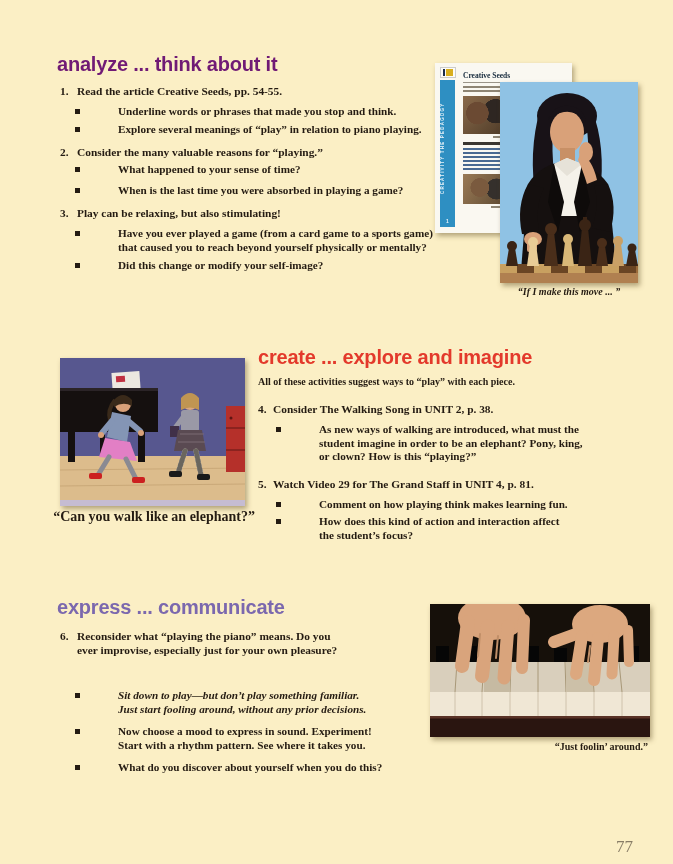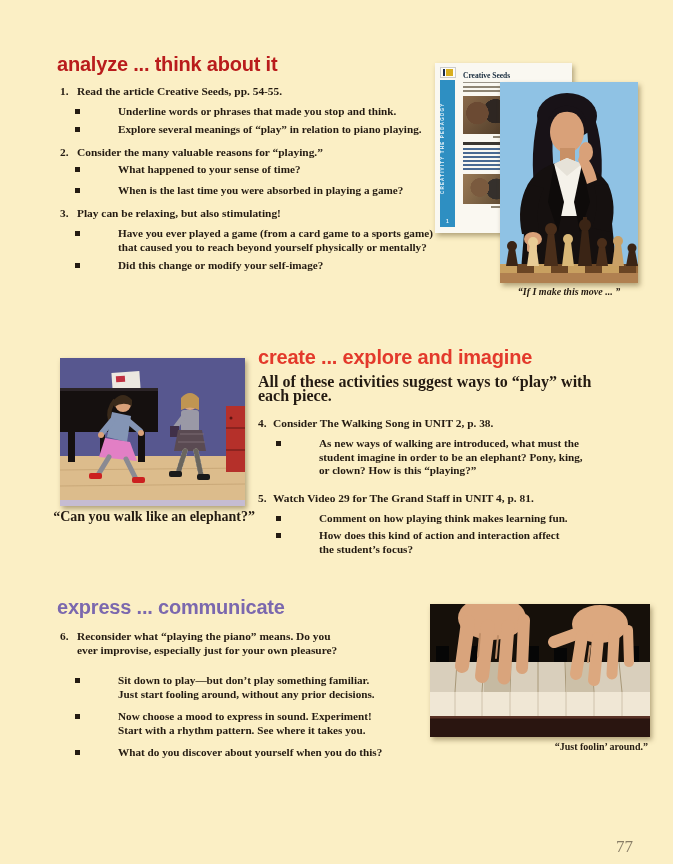--- a/index.html
+++ b/index.html
@@ -16,26 +16,26 @@
       font-weight:bold;font-size:11.2px;line-height:13.6px;gap:32px;}
   .bullet .sq{width:5px;height:5px;background:#241B12;margin-top:4px;}
   .bullet.first{margin-top:7px;}
   .caption{font-weight:bold;font-size:10px;line-height:12px;color:#241B12;}
   .photo{box-shadow:2px 3px 5px rgba(90,70,30,0.45);}
   
   #sec-analyze{left:57px;top:53px;width:402px;}
   #sec-create{left:258px;top:346px;width:366px;}
   #sec-create .bullet{grid-template-columns:11px 312px;}
   #sec-create .num-item{grid-template-columns:15px 1fr;margin-left:0;}
-  #sec-create .intro-line{margin:7px 0 0 0;font-weight:bold;font-size:16px;line-height:14px;}
+  #sec-create .intro-line{margin:7px 0 0 0;font-weight:bold;font-size:10px;line-height:14px;}
   #sec-create .gap-lg{margin-top:13px;}
   #sec-express{left:57px;top:596px;width:380px;}
   #sec-express .num-item .item-text{max-width:300px;}
   #sec-express .bullet{grid-template-columns:11px 320px;margin-top:9px;}
-  #sec-express .bullet.first{margin-top:17px;}
+  #sec-express .bullet.first{margin-top:32px;font-style:italic;}
   
   #book-thumb{left:435px;top:63px;width:137px;height:170px;background:#FAF8F1;}
   #book-strip{position:absolute;left:5px;top:17px;width:15px;height:147px;background:#2E8FC2;}
   #book-strip .spine{position:absolute;left:0;top:8px;width:15px;height:120px;
       writing-mode:vertical-rl;transform:rotate(180deg);text-align:center;
       font-family:"Liberation Sans", sans-serif;font-size:4.5px;letter-spacing:1.2px;
       color:#EAF4FA;font-weight:bold;}
   #book-logo{position:absolute;left:5px;top:4px;width:16px;height:11px;background:#FDFCF8;
       border:0.5px solid #CCC;display:flex;align-items:center;gap:1px;padding-left:2px;box-sizing:border-box;}
   #book-logo .ltick{width:2px;height:7px;background:#1B2B4A;}
@@ -60,21 +60,21 @@
   #kids-photo{left:60px;top:358px;width:185px;height:148px;}
   #kids-caption{left:50px;top:511px;width:205px;text-align:right;font-size:14px;}
   #piano-photo{left:430px;top:604px;width:220px;height:133px;}
   #piano-caption{left:430px;top:741px;width:218px;text-align:right;}
   #page-number{left:616px;top:829px;font-size:17px;color:#877C66;margin-top:8px;}
 </style>
 </head>
 <body>
 
 <section id="sec-analyze" class="abs">
-  <h2 class="sec-head" style="color: #b91c1c;">analyze ... think about it</h2>
+  <h2 class="sec-head" style="color: #701a75;">analyze ... think about it</h2>
 
   <div class="num-item">
     <span class="num">1.</span>
     <span class="item-text">Read the article Creative Seeds, pp. 54-55.</span>
   </div>
   <div class="bullet first">
     <span class="sq"></span>
     <span class="bullet-text">Underline words or phrases that made you stop and think.</span>
   </div>
   <div class="bullet">

